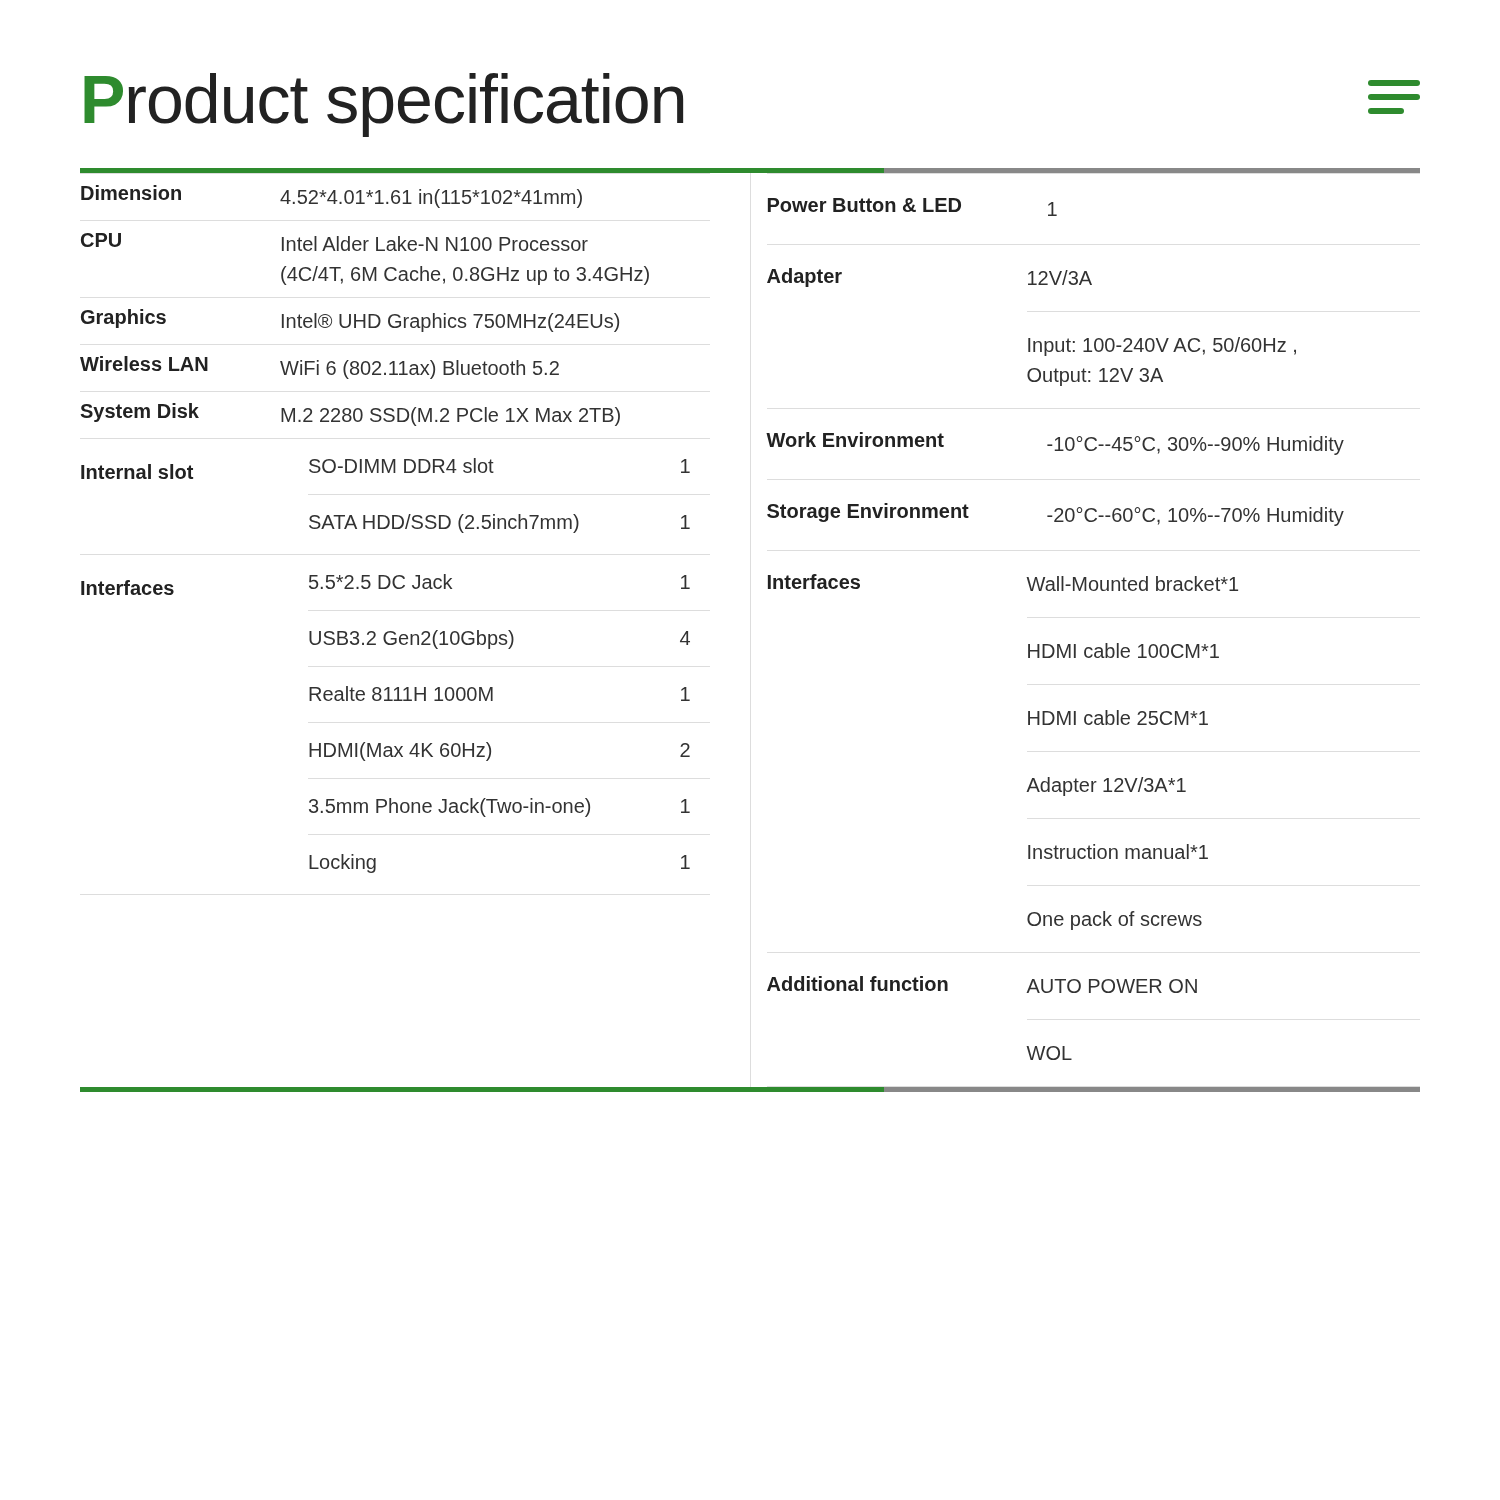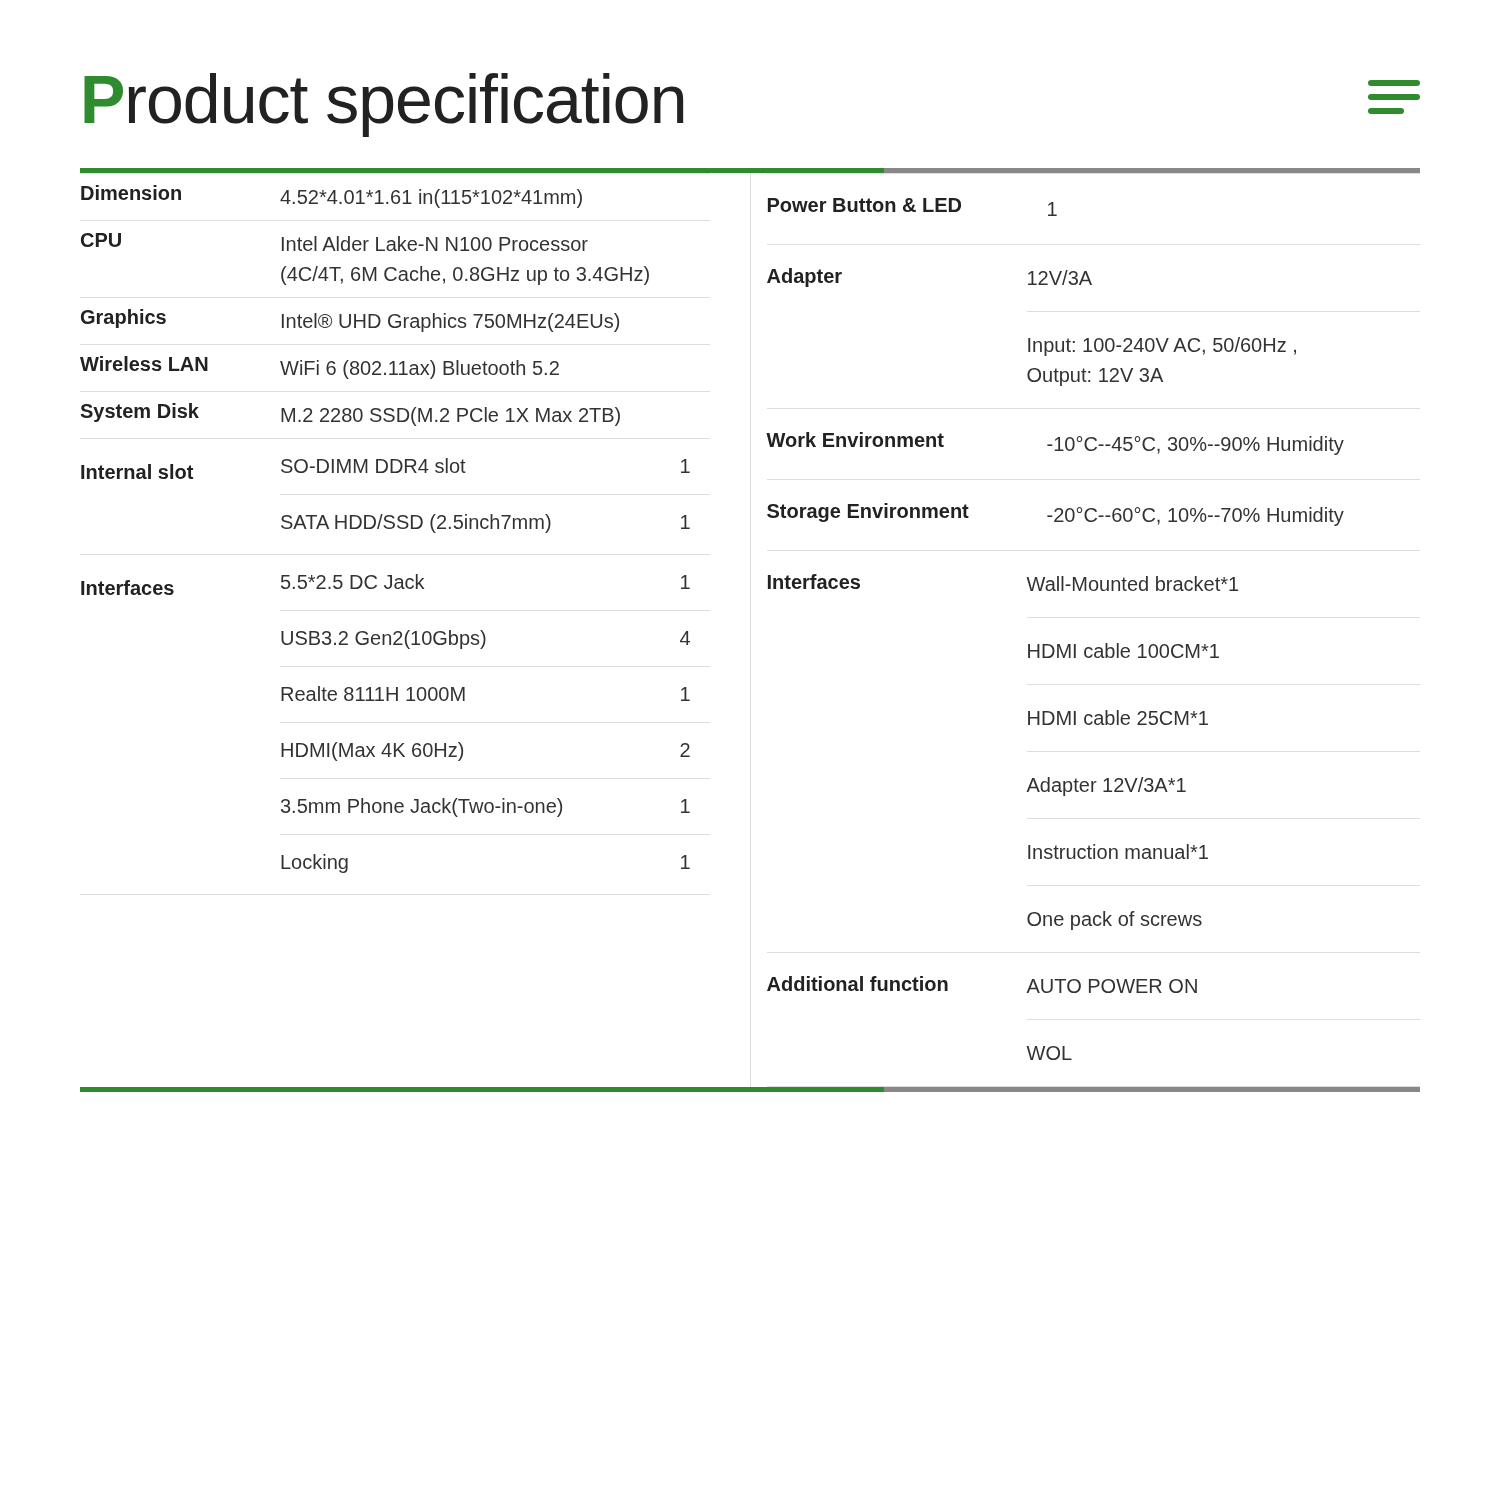--- a/index.html
+++ b/index.html
@@ -94,20 +94,21 @@
       font-size: 20px;
       color: #333;
       line-height: 1.5;
       flex: 1;
     }
     .spec-sub-row {
       display: flex;
       align-items: center;
       padding: 16px 0;
       border-bottom: 1px solid #ddd;
+      margin-left: 28px;
     }
     .spec-sub-row:last-child {
       border-bottom: none;
     }
     .spec-sub-value {
       font-size: 20px;
       color: #333;
       flex: 1;
     }
     .spec-sub-num {

